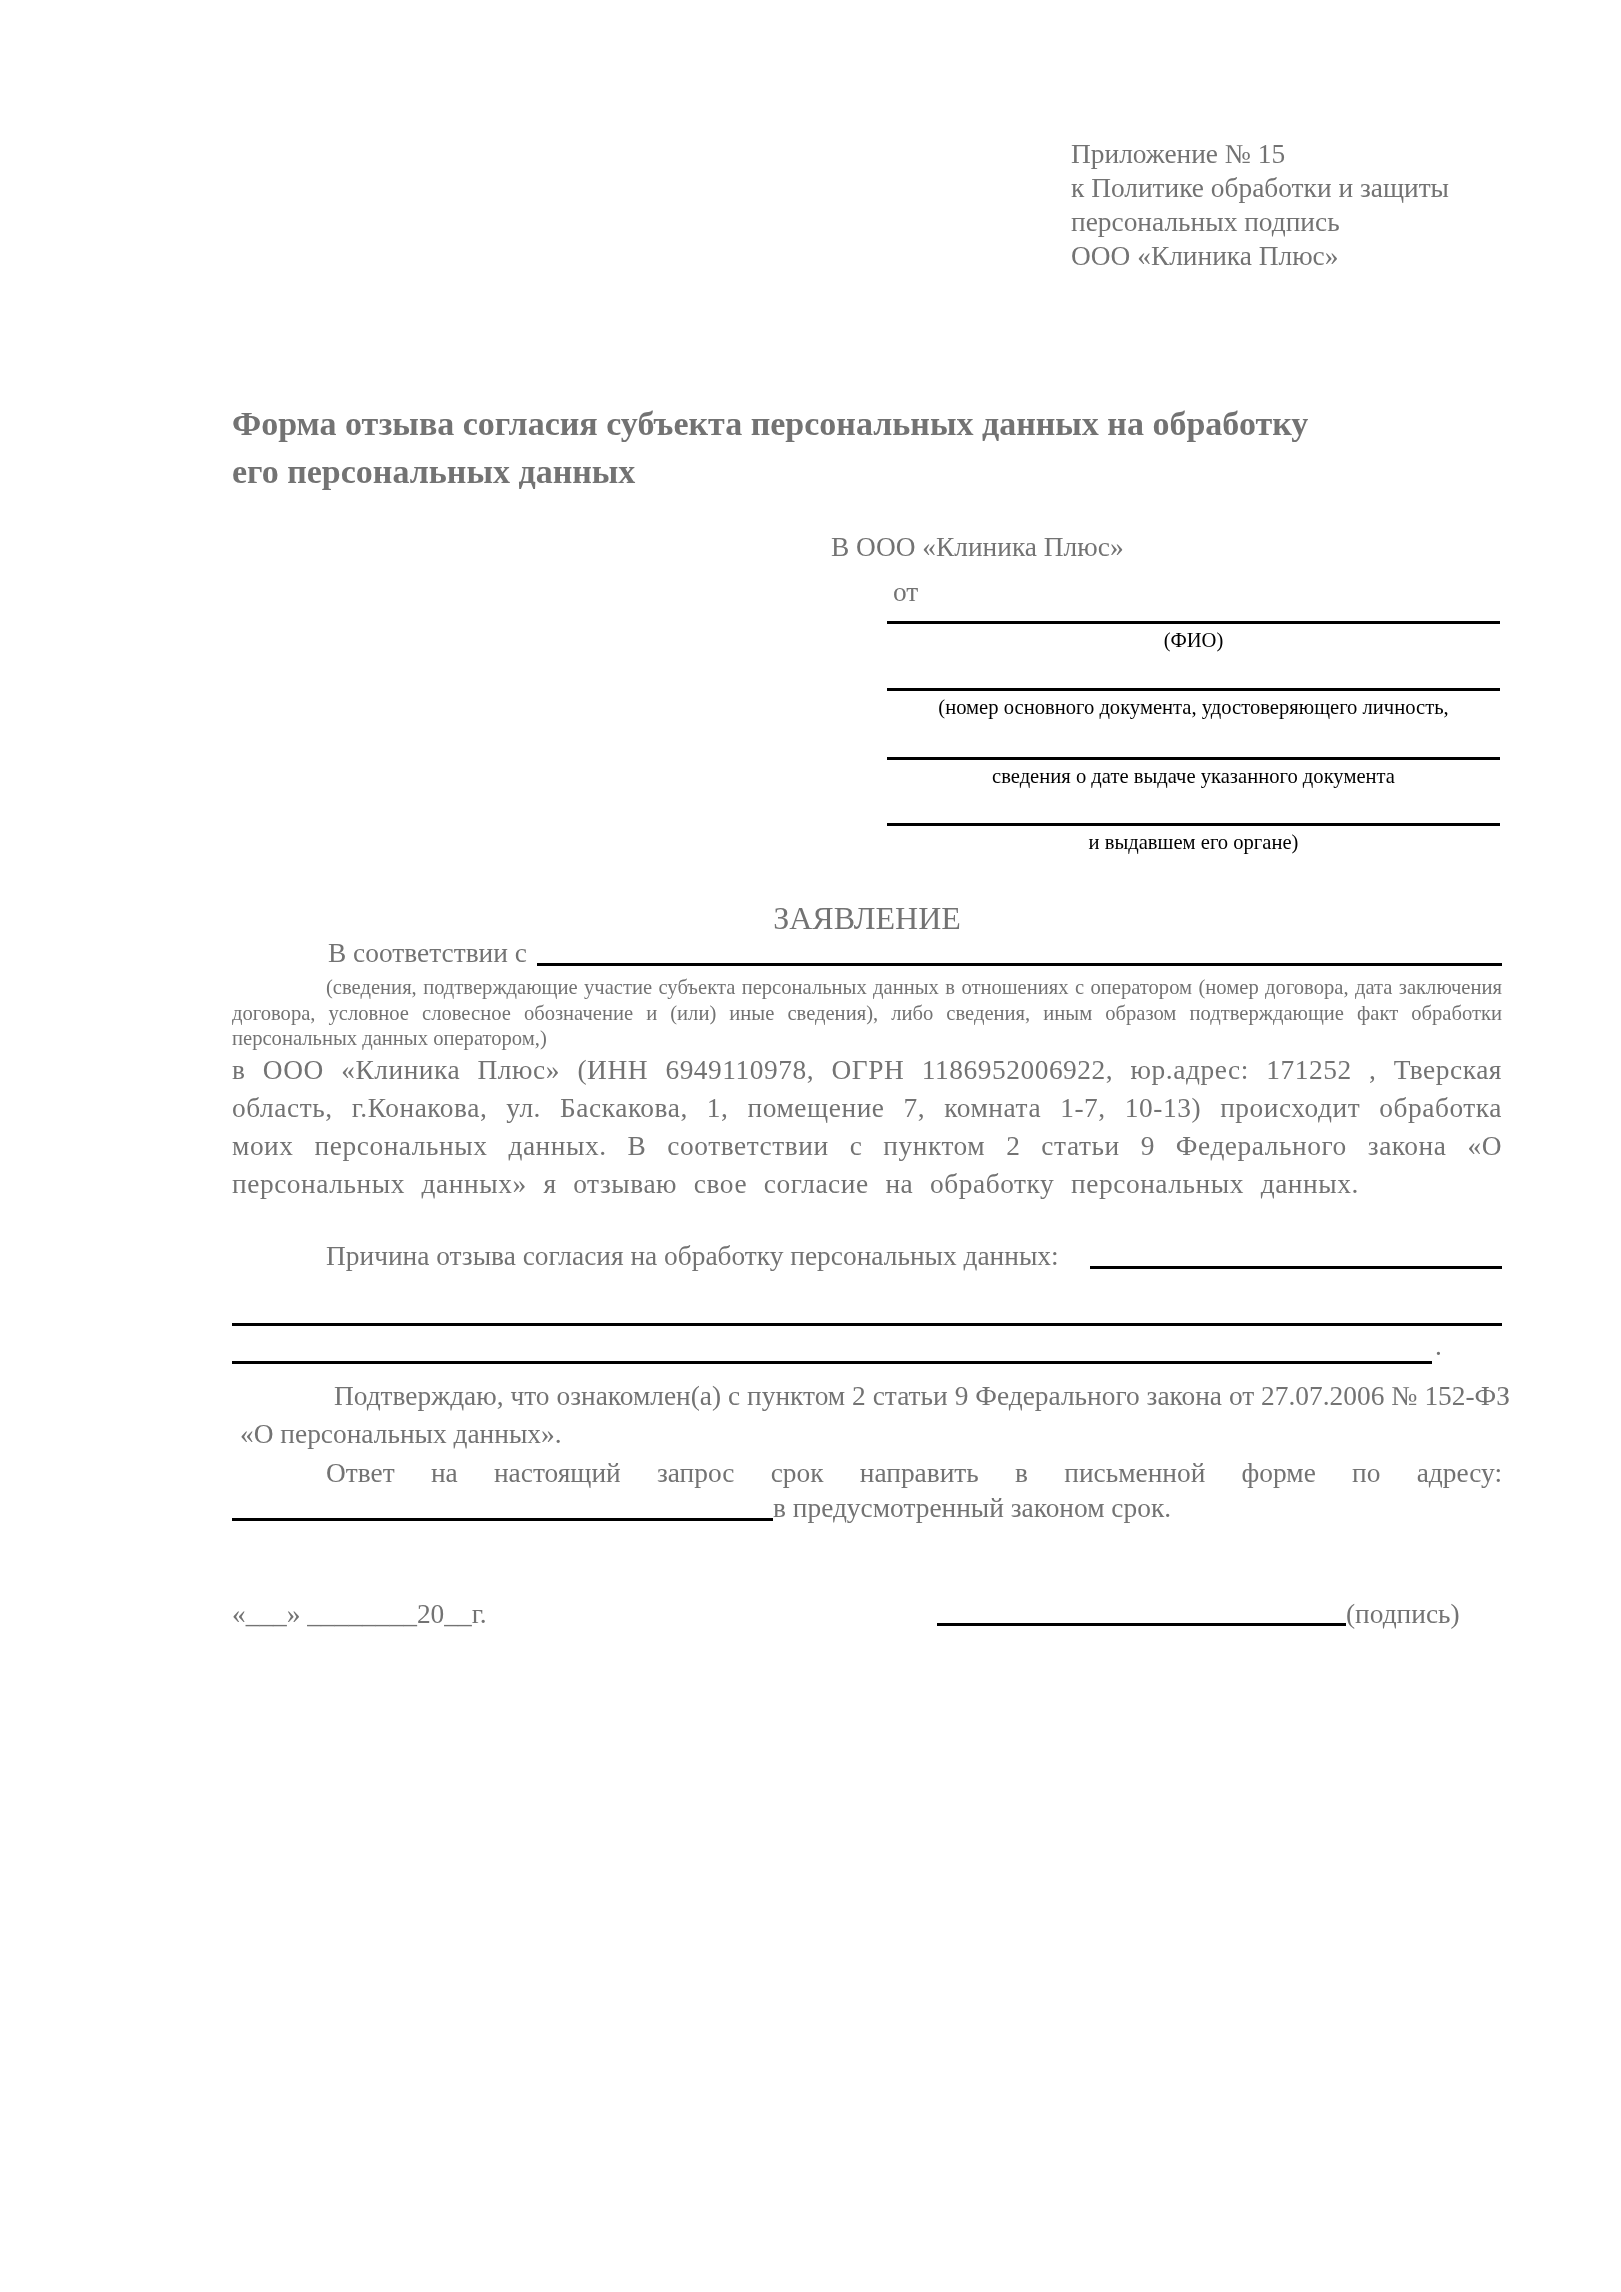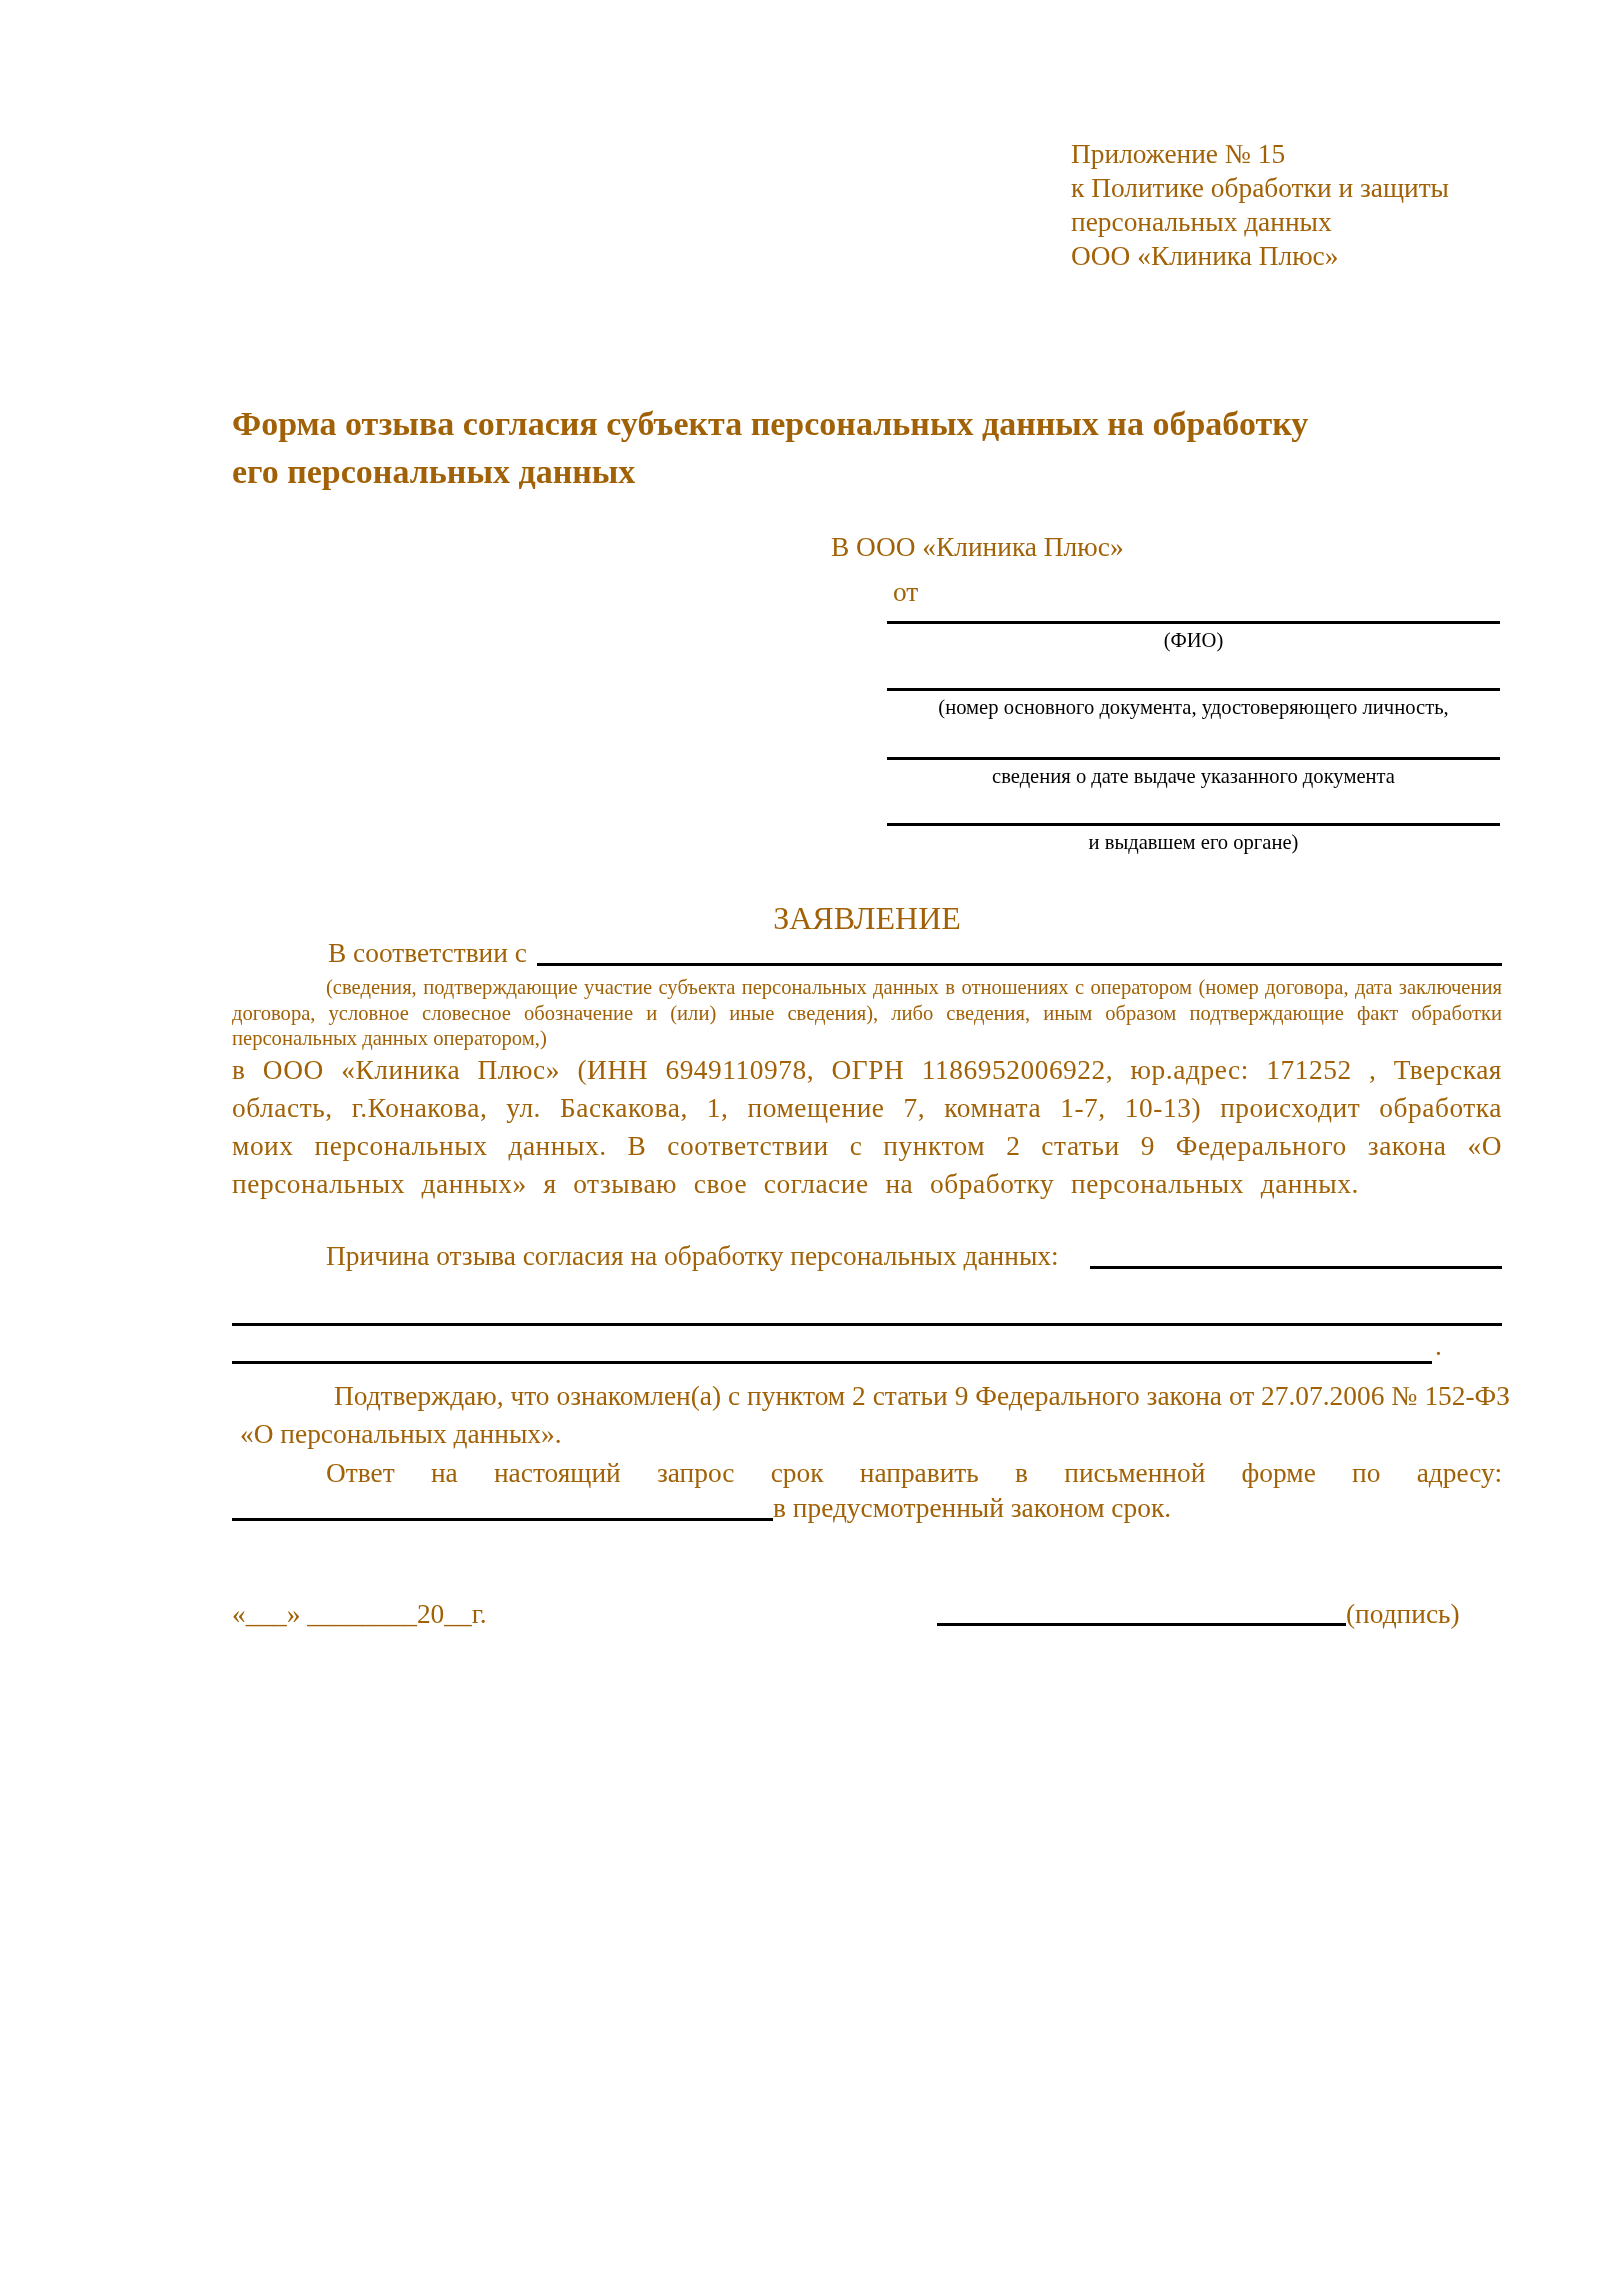--- a/index.html
+++ b/index.html
@@ -6,21 +6,21 @@
   .page {
     position:relative;
     width:1621px;
     height:2293px;
     background:#ffffff;
     color:#000000;
     font-family:"Liberation Serif","DejaVu Serif",serif;
     overflow:hidden;
   }
   .page * { box-sizing:border-box; }
-  .abs { position:absolute; color:#a16207; }
+  .abs { position:absolute; color:#737373; }
 
   .header-block { left:1071px; top:137px; font-size:27.4px; line-height:34px; text-align:left; }
 
   .title { left:232px; top:400px; width:1270px; font-weight:700; font-size:34px; line-height:48px; }
 
   .addr-to   { left:831px; top:532px; font-size:27.4px; }
   .addr-from { left:893px; top:577px; font-size:27.4px; }
 
   .fline { position:absolute; left:887px; width:613px; height:2.9px; background:#000; }
   .fcap  { position:absolute; left:887px; width:613px; text-align:center; font-size:20.6px; line-height:24.5px; }
@@ -56,21 +56,21 @@
   .sig-right .seg { width:409px; height:2.9px; background:#000; margin-bottom:6.9px; flex:0 0 auto; }
 </style>
 </head>
 <body>
 
 <div class="page">
 
   <div class="abs header-block">
     <div>Приложение № 15</div>
     <div>к Политике обработки и защиты</div>
-    <div>персональных данных</div>
+    <div>персональных подпись</div>
     <div>ООО «Клиника Плюс»</div>
   </div>
 
   <div class="abs title">
     <div>Форма отзыва согласия субъекта персональных данных на обработку</div>
     <div>его персональных данных</div>
   </div>
 
   <div class="abs addr-to">В ООО «Клиника Плюс»</div>
   <div class="abs addr-from">от</div>

